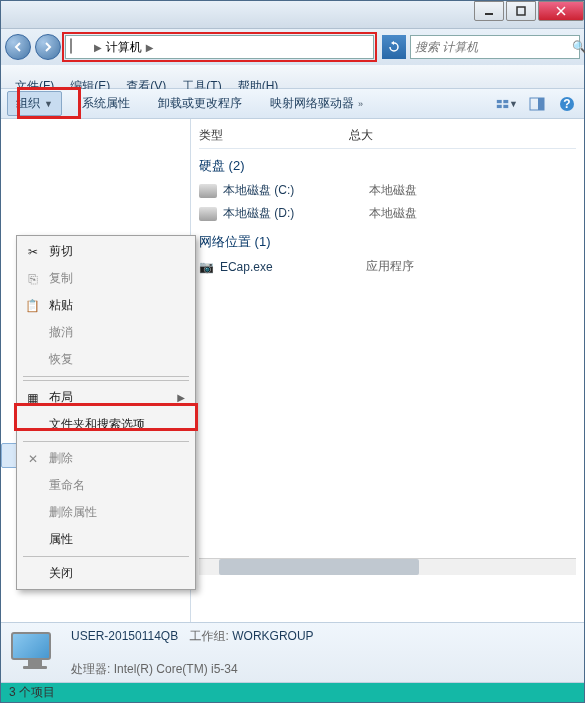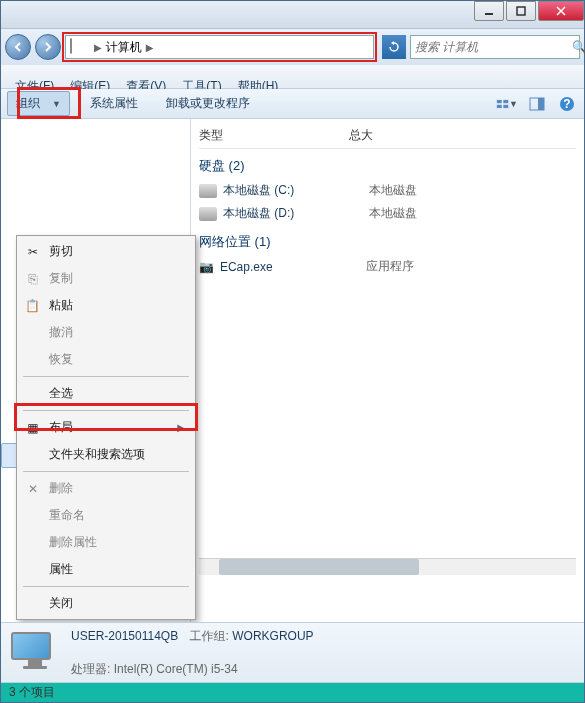--- a/index.html
+++ b/index.html
@@ -20,21 +20,21 @@
 .addr-icon { width: 16px; height: 16px; margin-right: 4px; }
 .addr-sep { color: #666; margin: 0 4px; font-size: 10px; }
 .addr-refresh { width: 24px; height: 24px; background: linear-gradient(to bottom,#4a8ac8,#2868a8); display: flex; align-items: center; justify-content: center; cursor: pointer; margin-left: 4px; }
 .searchbox { width: 170px; height: 24px; background: #fff; border: 1px solid #8aa; display: flex; align-items: center; padding: 0 4px; }
 .searchbox input { border: none; outline: none; flex: 1; color: #888; font-style: italic; }
 
 .menubar { height: 24px; background: linear-gradient(to bottom, #f4f8fc, #e4ecf4); display: flex; align-items: center; padding: 0 6px; border-bottom: 1px solid #c0d0e0; }
 .menubar span { padding: 2px 8px; cursor: pointer; color: #1a3a5a; margin-top: 20px; }
 
 .toolbar { height: 30px; background: linear-gradient(to bottom, #f0f6fc, #dce8f4); display: flex; align-items: center; padding: 0 6px; border-bottom: 1px solid #c0d0e0; gap: 12px; position: relative; }
-.tb-btn { padding: 3px 8px; cursor: pointer; color: #1a3a5a; display: flex; align-items: center; gap: 12px; border-radius: 2px; }
+.tb-btn { padding: 3px 8px; cursor: pointer; color: #1a3a5a; display: flex; align-items: center; gap: 4px; border-radius: 2px; }
 .tb-btn.active { background: #c8dcf0; border: 1px solid #88a8c8; }
 .tb-highlight { position: absolute; top: -2px; left: 16px; width: 64px; height: 32px; border: 3px solid #d22; pointer-events: none; }
 .tb-right { margin-left: auto; display: flex; align-items: center; gap: 8px; }
 .tb-dropdown-arrow { font-size: 9px; color: #456; }
 .tb-icon-btn { width: 22px; height: 22px; display:flex; align-items:center; justify-content:center; cursor:pointer; }
 
 .body-area { flex: 1; display: flex; position: relative; overflow: hidden; }
 
 .sidebar { width: 190px; background: #fff; border-right: 1px solid #d0dce8; padding: 4px 0; overflow-y: auto; }
 .tree-node { padding: 3px 4px 3px 20px; display: flex; align-items: center; gap: 6px; cursor: pointer; color: #1a3a5a; }
@@ -148,20 +148,24 @@
   </div>
 
   <div class="toolbar">
     <div class="tb-highlight"></div>
     <div class="tb-btn active">
       <span>组织</span>
       <span class="tb-dropdown-arrow">▼</span>
     </div>
     <div class="tb-btn">系统属性</div>
     <div class="tb-btn">卸载或更改程序</div>
+    <div class="tb-btn">
+      <span>映射网络驱动器</span>
+      <span class="tb-dropdown-arrow">»</span>
+    </div>
     <div class="tb-right">
       <div class="tb-icon-btn">
         <svg width="16" height="14" viewBox="0 0 16 14">
             <rect x="1" y="2" width="6" height="4" fill="#5a8ac0"></rect>
             <rect x="9" y="2" width="6" height="4" fill="#5a8ac0"></rect>
             <rect x="1" y="8" width="6" height="4" fill="#5a8ac0"></rect>
             <rect x="9" y="8" width="6" height="4" fill="#5a8ac0"></rect>
           </svg>
         <span class="tb-dropdown-arrow">▼</span>
       </div>
@@ -251,24 +255,20 @@
       </div>
       <div class="menu-item disabled">
         <span>撤消</span>
           <span></span>
       </div>
       <div class="menu-item disabled">
         <span>恢复</span>
           <span></span>
       </div>
       <div class="menu-sep"></div>
-      <div class="menu-item">
-        <span>全选</span>
-          <span></span>
-      </div>
       <div class="menu-sep"></div>
       <div class="menu-item">
         <span class="menu-icon">▦</span>
         <span>布局</span>
         <span class="menu-arrow">▶</span>
       </div>
       <div class="menu-item">
         <span>文件夹和搜索选项</span>
           <span></span>
       </div>

